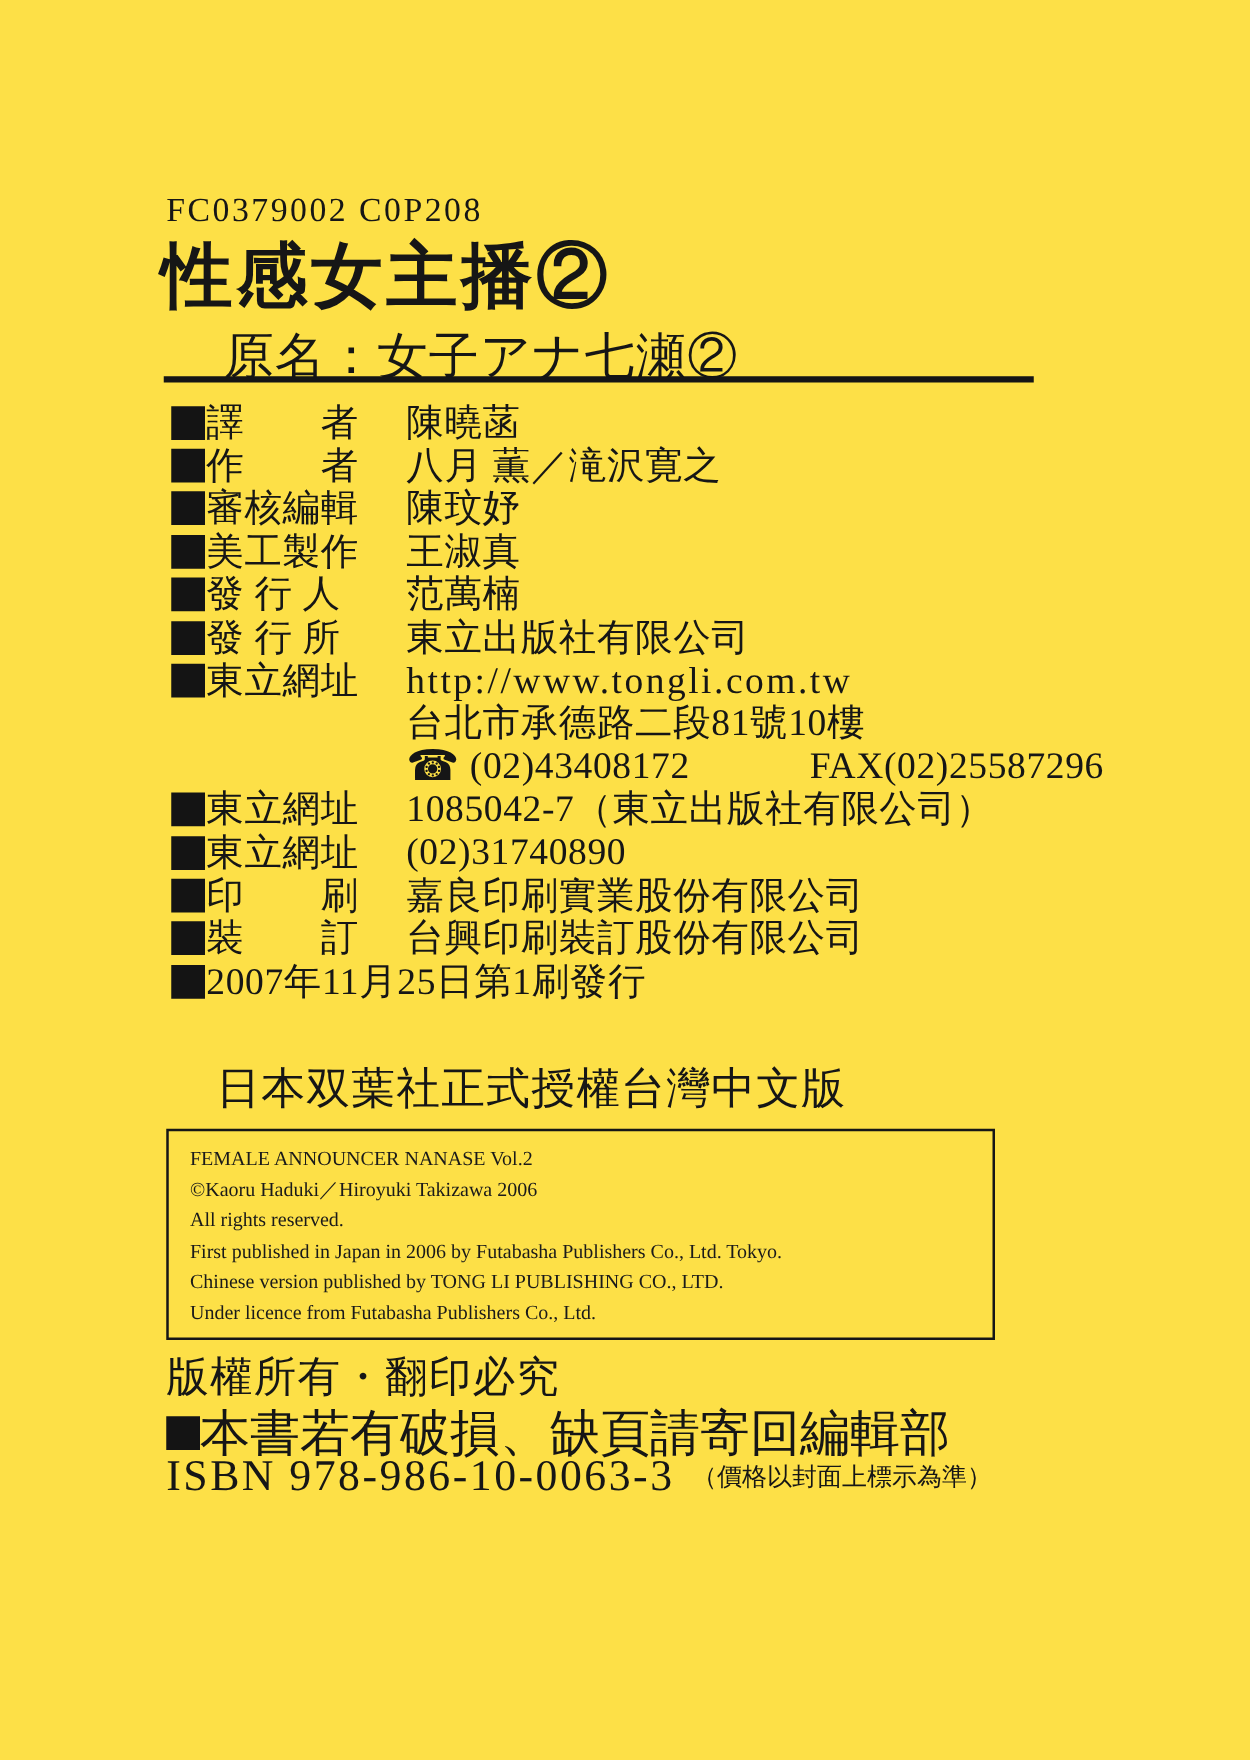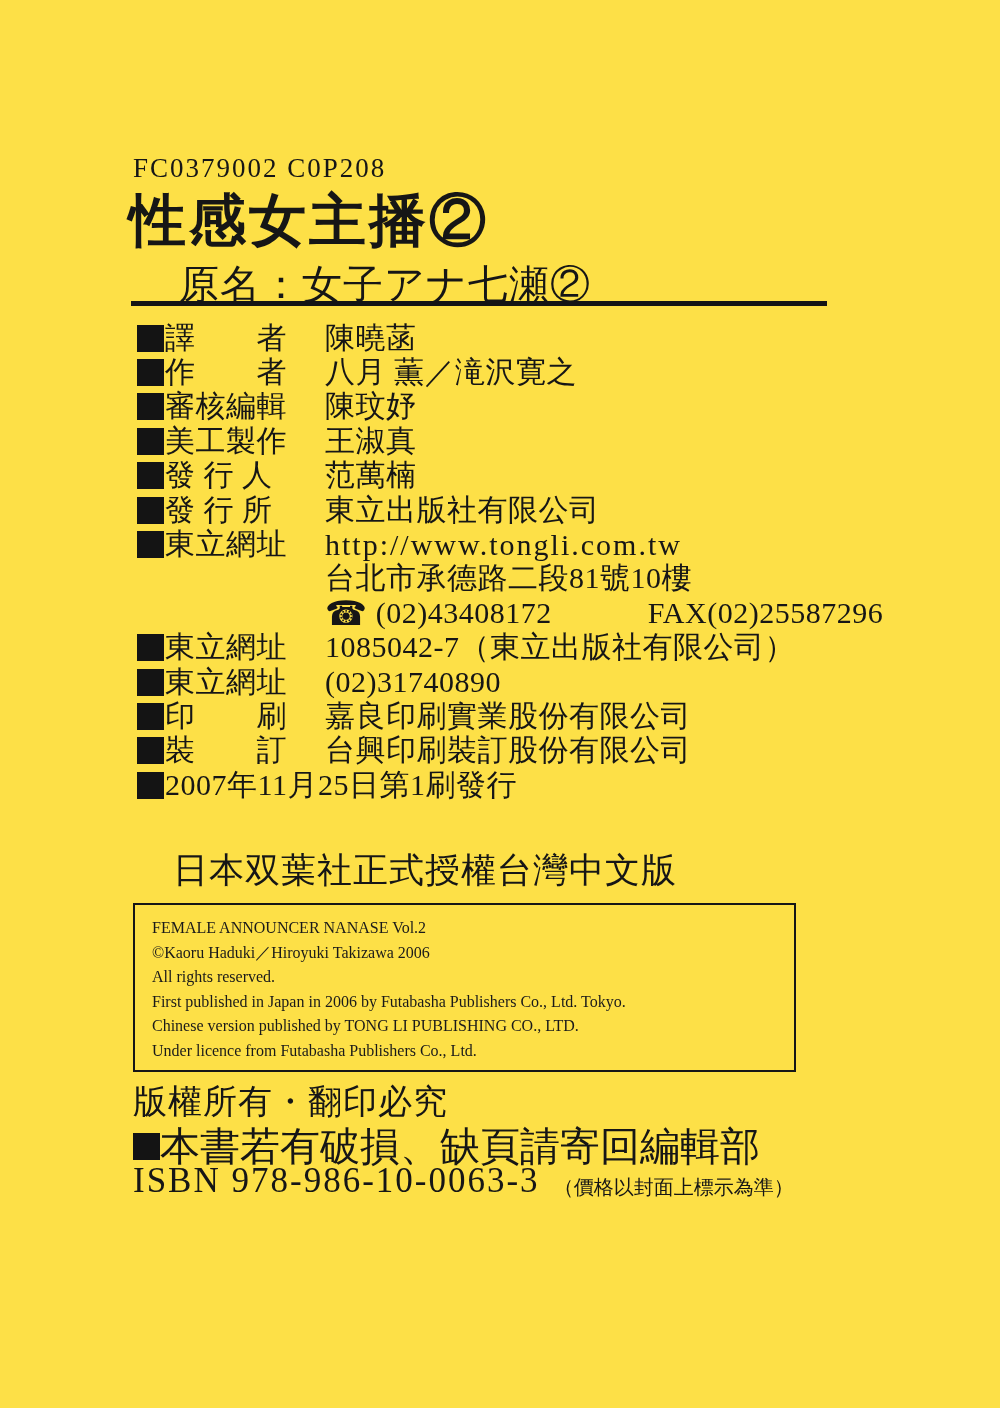--- a/index.html
+++ b/index.html
@@ -123,21 +123,21 @@
     display: flex;
     align-items: center;
     font-size: 40px;
     white-space: nowrap;
   }
   .damage-row .bullet { margin-right: 0; }
   .isbn-row {
     position: absolute;
     left: 133px; top: 1161px;
     display: flex;
-    align-items: flex-end;
+    align-items: center;
     white-space: nowrap;
   }
   .isbn-number {
     font-size: 35px;
     letter-spacing: 2px;
   }
   .price-note {
     font-size: 20px;
     margin-left: 14px;
   }

